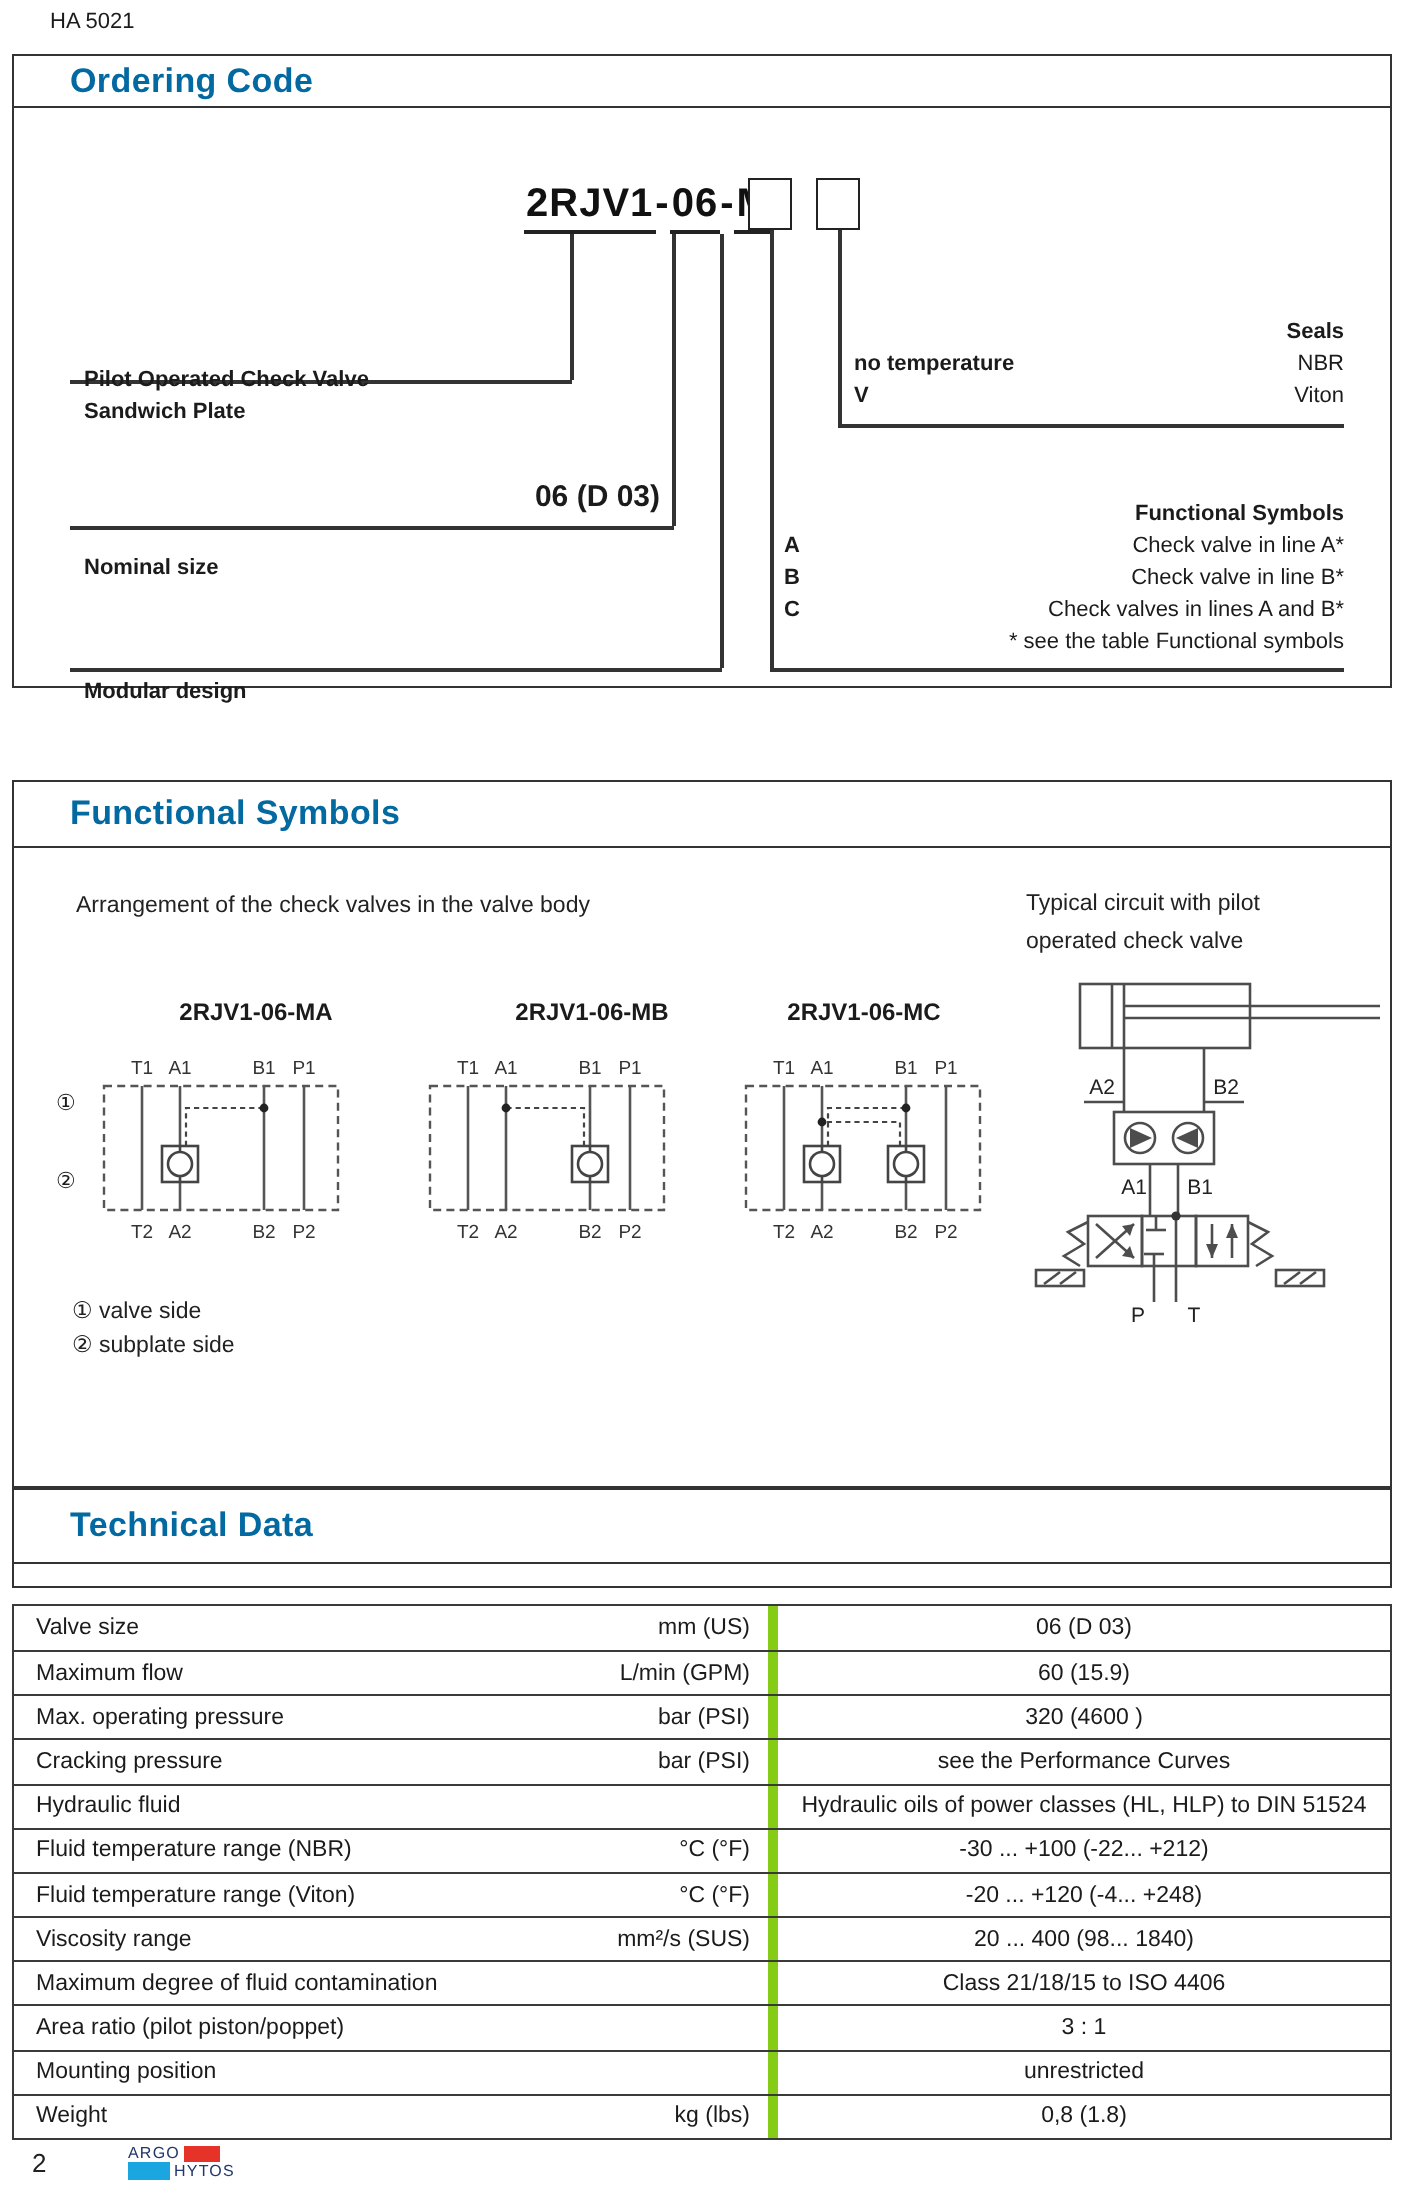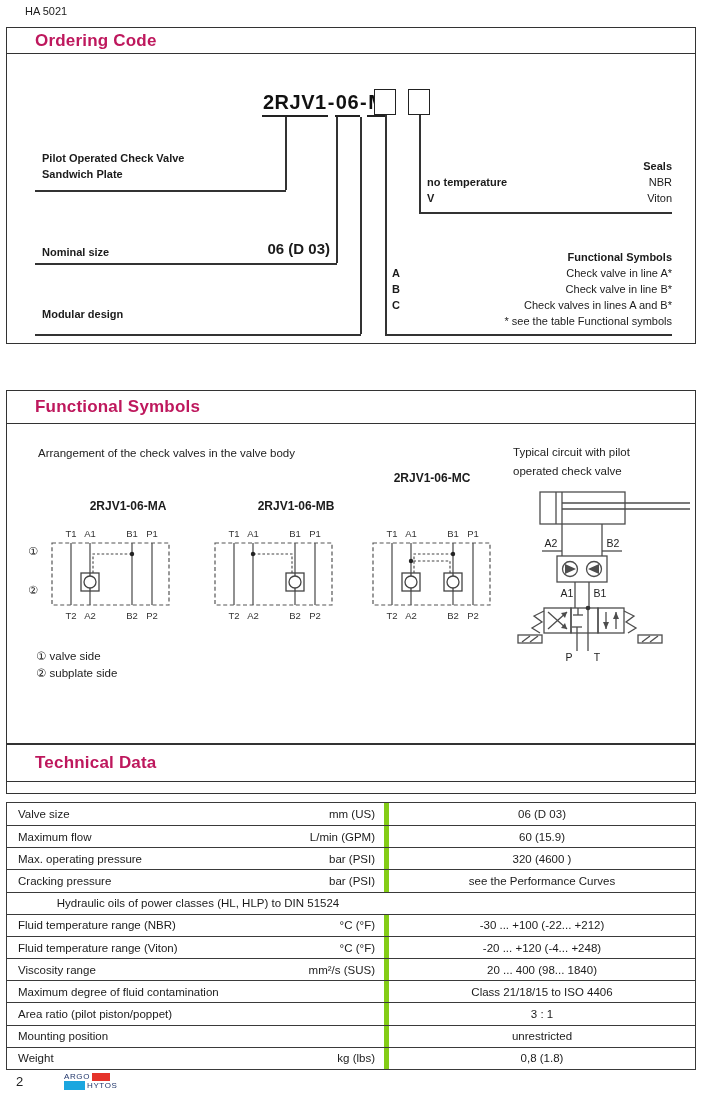--- a/index.html
+++ b/index.html
@@ -5,24 +5,24 @@
   * { margin:0; padding:0; box-sizing:border-box; }
   html,body { background:#e9e9e9; }
   #page {
     position:relative; width:705px; height:1099px; background:#ffffff;
     font-family:"Liberation Sans","DejaVu Sans",sans-serif; color:#1b1b1b;
     overflow:hidden; margin:0 auto;
   }
   .abs { position:absolute; }
   .sec-box { position:absolute; left:6px; width:690px; border:1.5px solid #333; background:#fff; }
   .sec-header { display:flex; align-items:center; border-bottom:1.5px solid #333;
-    font-size:17px; font-weight:bold; padding-left:28px; letter-spacing:0.2px; color:#be185d; }
+    font-size:17px; font-weight:bold; padding-left:28px; letter-spacing:0.2px; color:#0369a1; }
   .vline { position:absolute; width:1.5px; background:#333; }
   .hline { position:absolute; height:1.5px; background:#333; }
-  .b11 { font-size:11px; font-weight:bold; }
+  .b11 { font-size:11px; font-weight:bold;margin-top:32px; }
   .code-text { position:absolute; font-size:20px; font-weight:bold; letter-spacing:0.5px; white-space:nowrap; color:#111; }
   .code-seg { display:inline-block; border-bottom:2px solid #222; padding:0 1px 1px 1px; }
   .code-hyphen { display:inline-block; padding:0 0 3px 0; }
   .code-box { position:absolute; width:22px; height:26px; border:1.5px solid #222; background:#fff; }
   .legend-block { position:absolute; line-height:16px; }
   .legend-head { text-align:right; font-size:11px; font-weight:bold; }
   .legend-row { display:flex; justify-content:space-between; font-size:11px; }
   .legend-row .lcode { font-weight:bold; }
   .legend-foot { text-align:right; font-size:11px; }
   .diag-title { position:absolute; width:160px; text-align:center; font-size:12px; font-weight:bold; }
@@ -113,21 +113,21 @@
   </div>
 
   <div class="caption" style="left:38px; top:447px;">Arrangement of the check valves in the valve body</div>
   <div class="caption" style="left:513px; top:443px; line-height:19px;">
     <div>Typical circuit with pilot</div>
     <div>operated check valve</div>
   </div>
 
   <div class="diag-title" style="left:48px;  top:499px;">2RJV1-06-MA</div>
   <div class="diag-title" style="left:216px; top:499px;">2RJV1-06-MB</div>
-  <div class="diag-title" style="left:352px; top:471px;">2RJV1-06-MC</div>
+  <div class="diag-title" style="left:352px; top:499px;">2RJV1-06-MC</div>
 
   <div class="abs" style="left:28px; top:545px; font-size:11px;">①</div>
   <div class="abs" style="left:28px; top:584px; font-size:11px;">②</div>
 
   <svg class="abs" style="left:32px; top:527px;" width="145" height="95" viewBox="0 0 145 95">
     <g fill="#333" font-size="9.5" text-anchor="middle">
       <text x="39" y="10">T1</text>
         <text x="58" y="10">A1</text>
       <text x="100" y="10">B1</text>
         <text x="120" y="10">P1</text>
@@ -318,20 +318,24 @@
       <div class="tright">320 (4600 )</div>
     </div>
     <div class="trow">
       <div class="tleft">
           <span>Cracking pressure</span>
           <span class="unit">bar (PSI)</span>
         </div>
       <div class="tright">see the Performance Curves</div>
     </div>
     <div class="trow">
+      <div class="tleft">
+          <span>Hydraulic fluid</span>
+          <span class="unit"></span>
+        </div>
       <div class="tright">Hydraulic oils of power classes (HL, HLP) to DIN 51524</div>
     </div>
     <div class="trow">
       <div class="tleft">
           <span>Fluid temperature range (NBR)</span>
           <span class="unit">°C (°F)</span>
         </div>
       <div class="tright">-30 ... +100 (-22... +212)</div>
     </div>
     <div class="trow">

